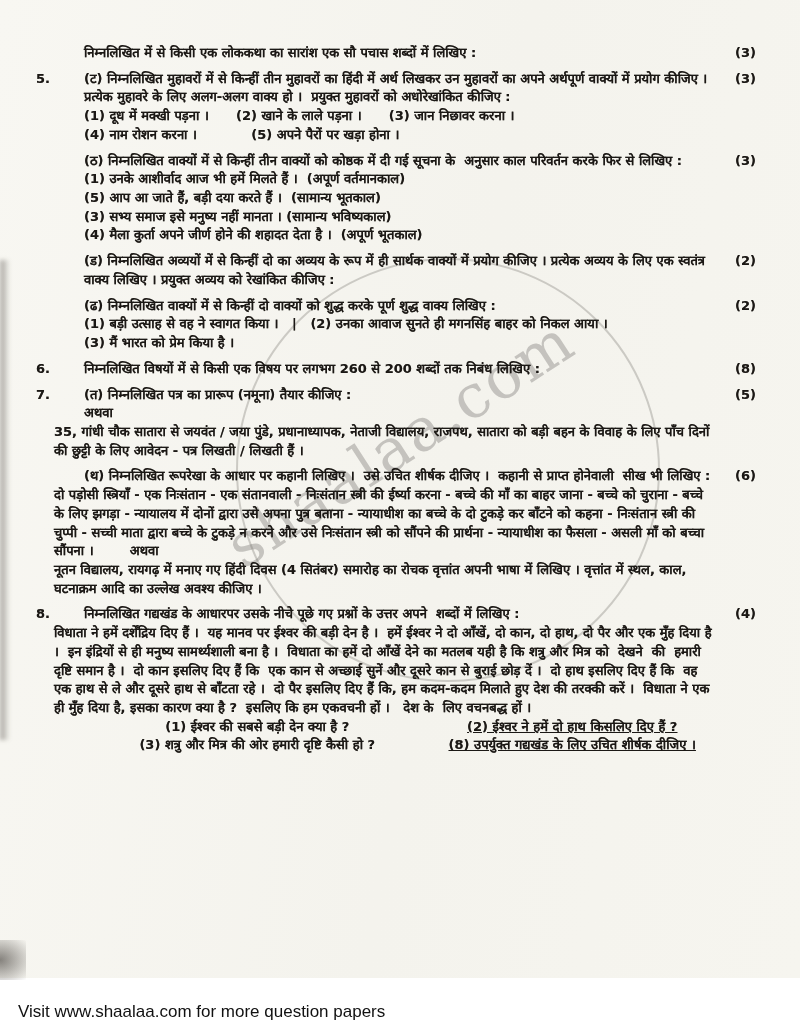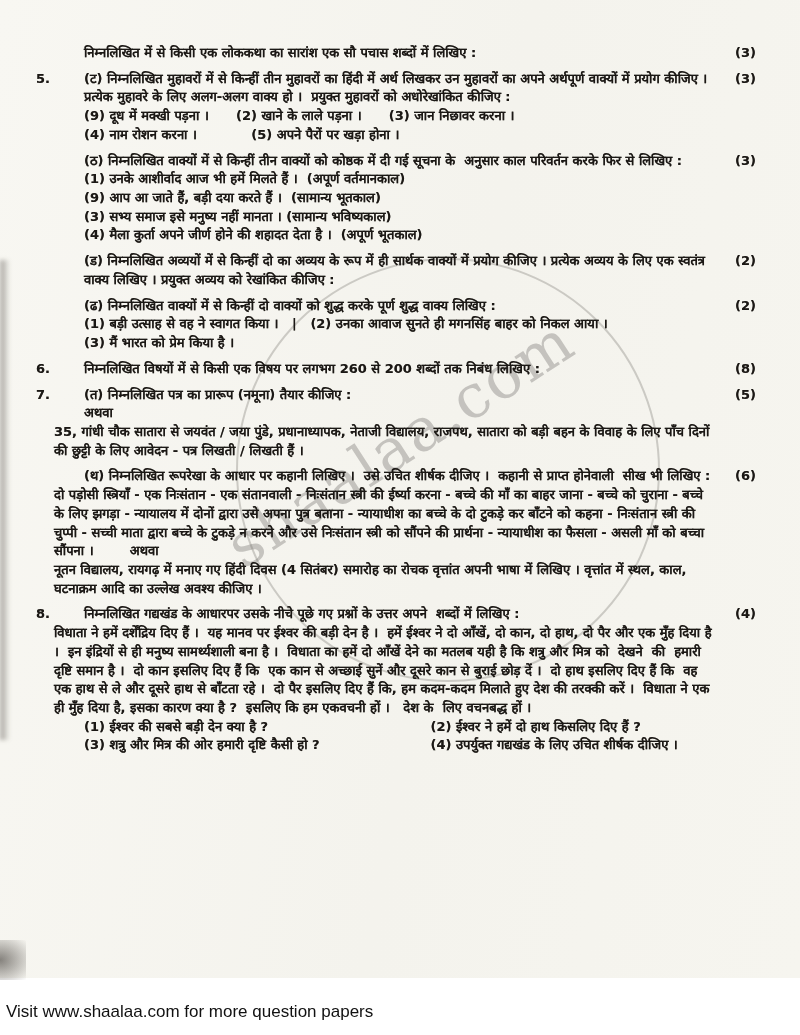--- a/index.html
+++ b/index.html
@@ -25,37 +25,37 @@
     position:absolute; left:36px; top:44px; width:714px;
     color:#1b1815; font-size:13px; line-height:1.44; font-weight:600;
     text-shadow:0 0 0.5px rgba(20,15,10,0.55);
   }
   .block { position:relative; padding-left:48px; padding-right:36px; margin-bottom:7px; }
   .qnum  { position:absolute; left:0; top:0; font-weight:700; }
   .marks { position:absolute; right:-6px; top:0; font-weight:700; }
   .line  { white-space:pre-wrap; }
   .line.center { }
   .line.wide   { margin-left:-30px; }
-  .cols { display:flex; }
+  .cols { display:flex;text-align:center; }
   .cols .c1 { width:55%; }
-  .cols .c2 { width:45%; }
+  .cols .c2 { width:45%;text-decoration:underline; }
   .wm-circle {
     position:absolute; left:236px; top:258px; width:420px; height:420px;
     border:2px solid rgba(125,122,118,0.35); border-radius:50%;
     pointer-events:none;
   }
   .wm-text {
     position:absolute; left:136px; top:408px; width:528px;
     transform:rotate(-33deg); transform-origin:center;
     font-family:"DejaVu Serif", serif; font-size:60px;
     color:rgba(118,115,112,0.38); text-align:center; letter-spacing:2px;
     pointer-events:none;
   }
   .footer {
-    position:absolute; left:6px; bottom:13px;
+    position:absolute; left:18px; bottom:13px;
     font-family:"Liberation Sans", sans-serif; font-size:17px;
     font-weight:400; color:#111;
   }
 </style>
 </head>
 <body>
 
 <div class="page">
 
   <div class="scan">
@@ -67,28 +67,28 @@
 
     <div class="content">
         <div class="block">
           <span class="marks">(3)</span>
           <div class="line">निम्नलिखित में से किसी एक लोककथा का सारांश एक सौ पचास शब्दों में लिखिए :</div>
         </div>
         <div class="block">
           <span class="qnum">5.</span>
           <span class="marks">(3)</span>
           <div class="line">(ट) निम्नलिखित मुहावरों में से किन्हीं तीन मुहावरों का हिंदी में अर्थ लिखकर उन मुहावरों का अपने अर्थपूर्ण वाक्यों में प्रयोग कीजिए ।  प्रत्येक मुहावरे के लिए अलग-अलग वाक्य हो ।  प्रयुक्त मुहावरों को अधोरेखांकित कीजिए :</div>
-          <div class="line">(9) दूध में मक्खी पड़ना ।      (2) खाने के लाले पड़ना ।      (3) जान निछावर करना ।</div>
+          <div class="line">(1) दूध में मक्खी पड़ना ।      (2) खाने के लाले पड़ना ।      (3) जान निछावर करना ।</div>
           <div class="line">(4) नाम रोशन करना ।            (5) अपने पैरों पर खड़ा होना ।</div>
         </div>
         <div class="block">
           <span class="marks">(3)</span>
           <div class="line">(ठ) निम्नलिखित वाक्यों में से किन्हीं तीन वाक्यों को कोष्ठक में दी गई सूचना के  अनुसार काल परिवर्तन करके फिर से लिखिए :</div>
           <div class="line">(1) उनके आशीर्वाद आज भी हमें मिलते हैं ।  (अपूर्ण वर्तमानकाल)</div>
-          <div class="line">(9) आप आ जाते हैं, बड़ी दया करते हैं ।  (सामान्य भूतकाल)</div>
+          <div class="line">(5) आप आ जाते हैं, बड़ी दया करते हैं ।  (सामान्य भूतकाल)</div>
           <div class="line">(3) सभ्य समाज इसे मनुष्य नहीं मानता । (सामान्य भविष्यकाल)</div>
           <div class="line">(4) मैला कुर्ता अपने जीर्ण होने की शहादत देता है ।  (अपूर्ण भूतकाल)</div>
         </div>
         <div class="block">
           <span class="marks">(2)</span>
           <div class="line">(ड) निम्नलिखित अव्ययों में से किन्हीं दो का अव्यय के रूप में ही सार्थक वाक्यों में प्रयोग कीजिए । प्रत्येक अव्यय के लिए एक स्वतंत्र वाक्य लिखिए । प्रयुक्त अव्यय को रेखांकित कीजिए :</div>
         </div>
         <div class="block">
           <span class="marks">(2)</span>
           <div class="line">(ढ) निम्नलिखित वाक्यों में से किन्हीं दो वाक्यों को शुद्ध करके पूर्ण शुद्ध वाक्य लिखिए :</div>
@@ -112,19 +112,19 @@
           <div class="line">(थ) निम्नलिखित रूपरेखा के आधार पर कहानी लिखिए ।  उसे उचित शीर्षक दीजिए ।  कहानी से प्राप्त होनेवाली  सीख भी लिखिए :</div>
           <div class="line wide">दो पड़ोसी स्त्रियाँ - एक निःसंतान - एक संतानवाली - निःसंतान स्त्री की ईर्ष्या करना - बच्चे की माँ का बाहर जाना - बच्चे को चुराना - बच्चे के लिए झगड़ा - न्यायालय में दोनों द्वारा उसे अपना पुत्र बताना - न्यायाधीश का बच्चे के दो टुकड़े कर बाँटने को कहना - निःसंतान स्त्री की  चुप्पी - सच्ची माता द्वारा बच्चे के टुकड़े न करने और उसे निःसंतान स्त्री को सौंपने की प्रार्थना - न्यायाधीश का फैसला - असली माँ को बच्चा सौंपना ।        अथवा</div>
           <div class="line wide">नूतन विद्यालय, रायगढ़ में मनाए गए हिंदी दिवस (4 सितंबर) समारोह का रोचक वृत्तांत अपनी भाषा में लिखिए । वृत्तांत में स्थल, काल, घटनाक्रम आदि का उल्लेख अवश्य कीजिए ।</div>
         </div>
         <div class="block">
           <span class="qnum">8.</span>
           <span class="marks">(4)</span>
           <div class="line">निम्नलिखित गद्यखंड के आधारपर उसके नीचे पूछे गए प्रश्नों के उत्तर अपने  शब्दों में लिखिए :</div>
           <div class="line wide">विधाता ने हमें दर्शेंद्रिय दिए हैं ।  यह मानव पर ईश्वर की बड़ी देन है ।  हमें ईश्वर ने दो आँखें, दो कान, दो हाथ, दो पैर और एक मुँह दिया है ।  इन इंद्रियों से ही मनुष्य सामर्थ्यशाली बना है ।  विधाता का हमें दो आँखें देने का मतलब यही है कि शत्रु और मित्र को  देखने  की  हमारी दृष्टि समान है ।  दो कान इसलिए दिए हैं कि  एक कान से अच्छाई सुनें और दूसरे कान से बुराई छोड़ दें ।  दो हाथ इसलिए दिए हैं कि  वह एक हाथ से ले और दूसरे हाथ से बाँटता रहे ।  दो पैर इसलिए दिए हैं कि, हम कदम-कदम मिलाते हुए देश की तरक्की करें ।  विधाता ने एक ही मुँह दिया है, इसका कारण क्या है ?  इसलिए कि हम एकवचनी हों ।   देश के  लिए वचनबद्ध हों ।</div>
           <div class="line cols"><span class="c1">(1) ईश्वर की सबसे बड़ी देन क्या है ?</span><span class="c2">(2) ईश्वर ने हमें दो हाथ किसलिए दिए हैं ?</span></div>
-          <div class="line cols"><span class="c1">(3) शत्रु और मित्र की ओर हमारी दृष्टि कैसी हो ?</span><span class="c2">(4) उपर्युक्त गद्यखंड के लिए उचित शीर्षक दीजिए ।</span></div>
+          <div class="line cols"><span class="c1">(3) शत्रु और मित्र की ओर हमारी दृष्टि कैसी हो ?</span><span class="c2">(8) उपर्युक्त गद्यखंड के लिए उचित शीर्षक दीजिए ।</span></div>
         </div>
       </div>
   </div>
 
   <div class="footer">Visit www.shaalaa.com for more question papers</div>
 </div>
 
 </body></html>

